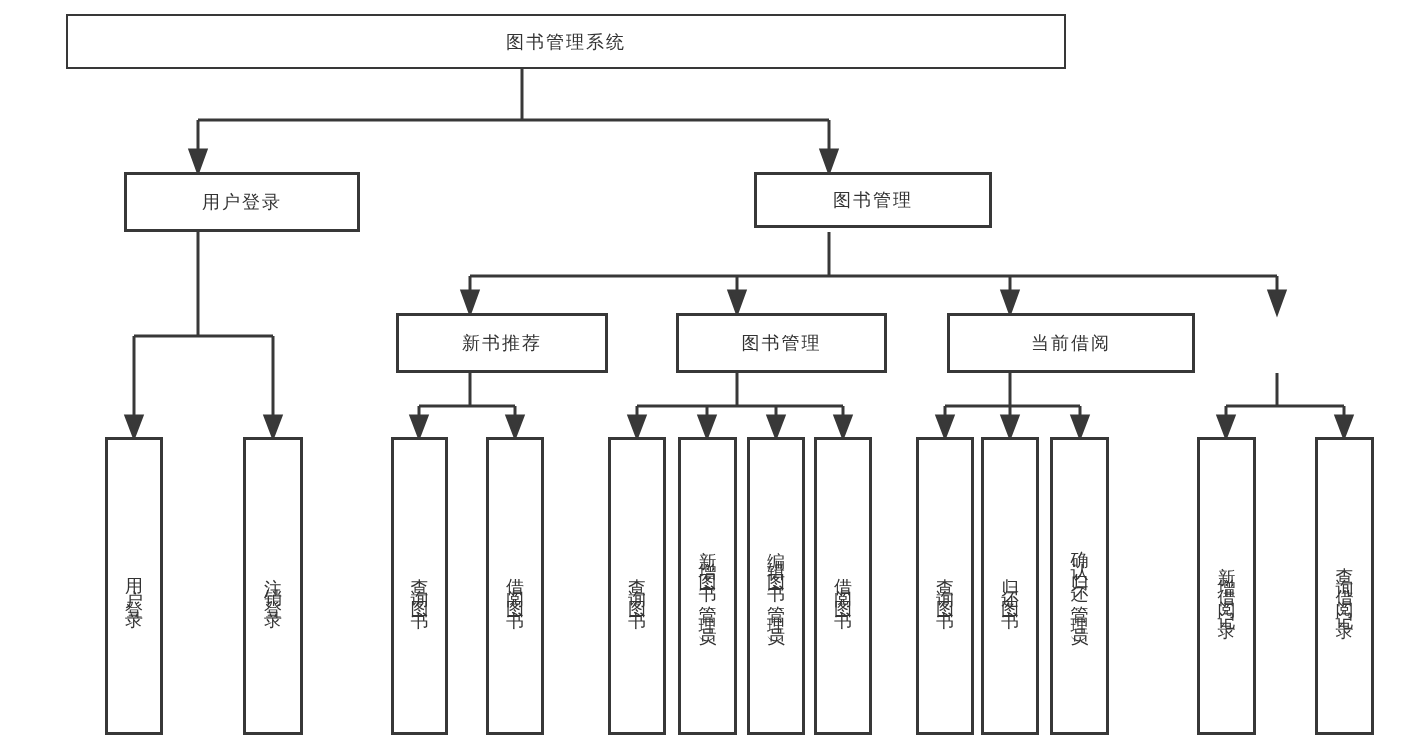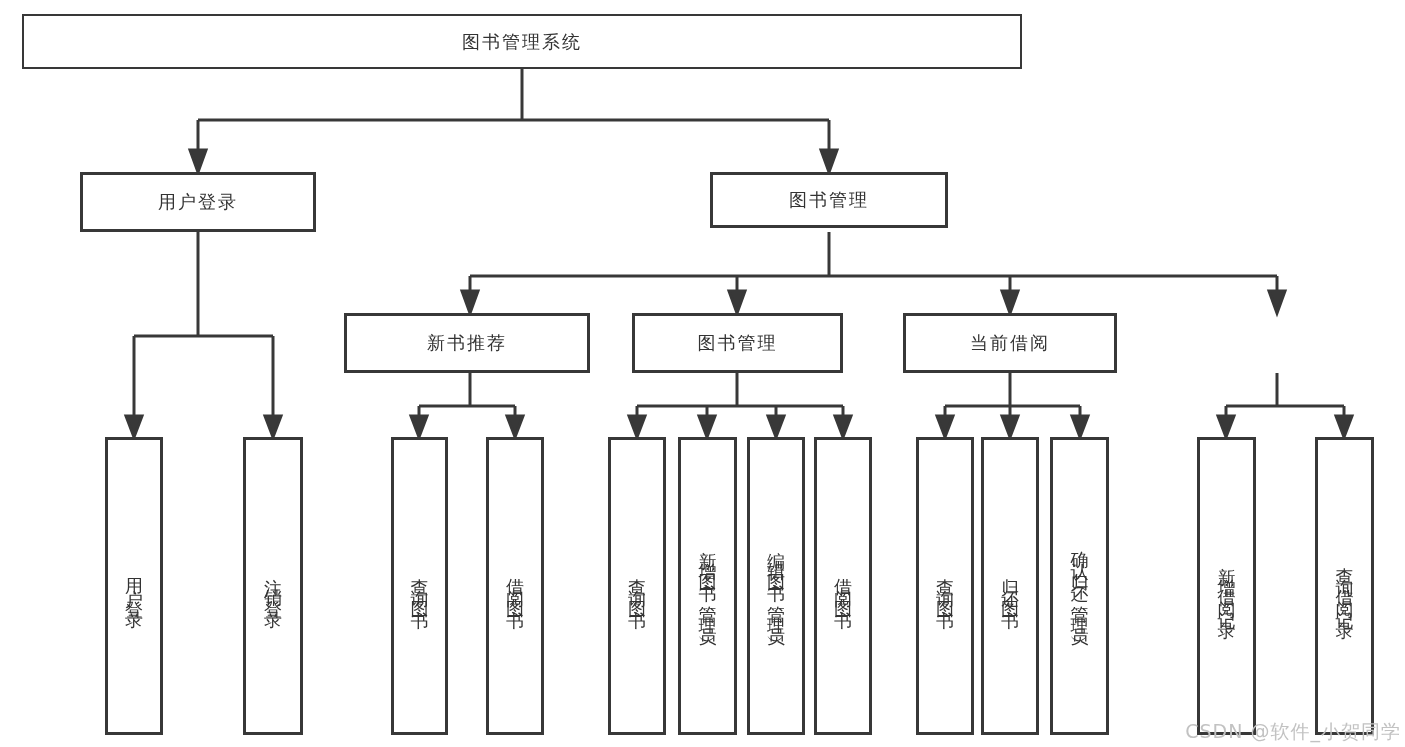--- a/index.html
+++ b/index.html
@@ -17,21 +17,21 @@
     background:#ffffff;
     border:3px solid #383838;
     color:#333333;
     display:flex;
     align-items:center;
     justify-content:center;
     z-index:2;
     font-size:18px;
   }
   .box.root{border-width:2px;}
-  .box.h{letter-spacing:2px;}
+  .box.h{letter-spacing:2px;margin-left:44px;}
   .box.v{
     writing-mode:vertical-rl;
     text-orientation:mixed;
     letter-spacing:11px;
     line-height:1;
     text-align:center;
   }
   #watermark{
     position:absolute;
     right:4px;
@@ -124,36 +124,35 @@
         <polygon points="1336,416 1352,416 1344,437"></polygon>
       </g>
     </g>
   </svg>
 
   <div class="box h root" style="left:22px;top:14px;width:1000px;height:55px">图书管理系统</div>
 
   <div class="box h" style="left:80px;top:172px;width:236px;height:60px">用户登录</div>
   <div class="box h" style="left:710px;top:172px;width:238px;height:56px">图书管理</div>
 
-  <div class="box h" style="left:344px;top:313px;width:246px;height:60px">新书推荐</div>
+  <div class="box h" style="left:352px;top:313px;width:212px;height:60px">新书推荐</div>
   <div class="box h" style="left:632px;top:313px;width:211px;height:60px">图书管理</div>
-  <div class="box h" style="left:903px;top:313px;width:214px;height:60px">当前借阅</div>
+  <div class="box h" style="left:903px;top:313px;width:248px;height:60px">当前借阅</div>
 
   <div class="box v" style="left:105px;top:437px;width:58px;height:298px">用户登录</div>
   <div class="box v" style="left:243px;top:437px;width:60px;height:298px">注销登录</div>
 
   <div class="box v" style="left:391px;top:437px;width:57px;height:298px">查询图书</div>
   <div class="box v" style="left:486px;top:437px;width:58px;height:298px">借阅图书</div>
 
   <div class="box v" style="left:608px;top:437px;width:58px;height:298px">查询图书</div>
   <div class="box v" style="left:678px;top:437px;width:59px;height:298px">新增图书（管理员）</div>
   <div class="box v" style="left:747px;top:437px;width:58px;height:298px">编辑图书（管理员）</div>
   <div class="box v" style="left:814px;top:437px;width:58px;height:298px">借阅图书</div>
 
   <div class="box v" style="left:916px;top:437px;width:58px;height:298px">查询图书</div>
   <div class="box v" style="left:981px;top:437px;width:58px;height:298px">归还图书</div>
   <div class="box v" style="left:1050px;top:437px;width:59px;height:298px">确认归还（管理员）</div>
 
   <div class="box v" style="left:1197px;top:437px;width:59px;height:298px">新增借阅记录</div>
   <div class="box v" style="left:1315px;top:437px;width:59px;height:298px">查询借阅记录</div>
 
-  <div id="watermark">CSDN @软件_小贺同学</div>
 </div>
 
 </body></html>

